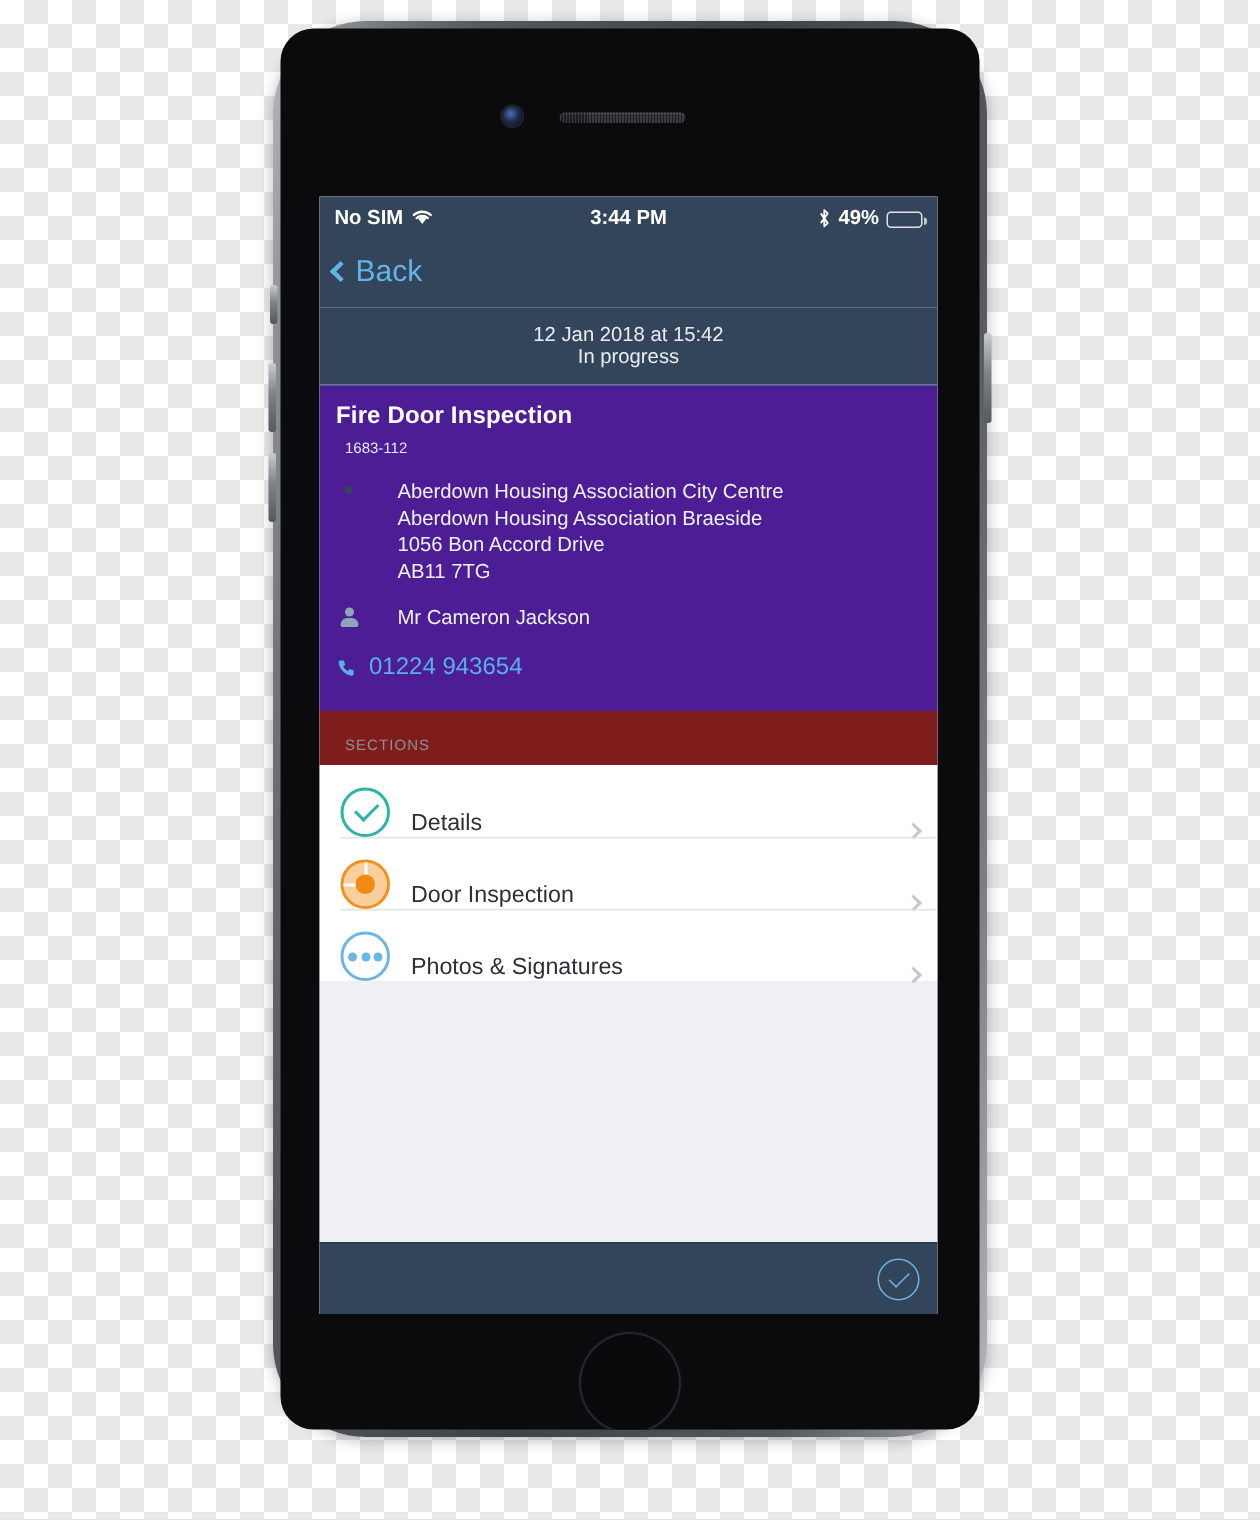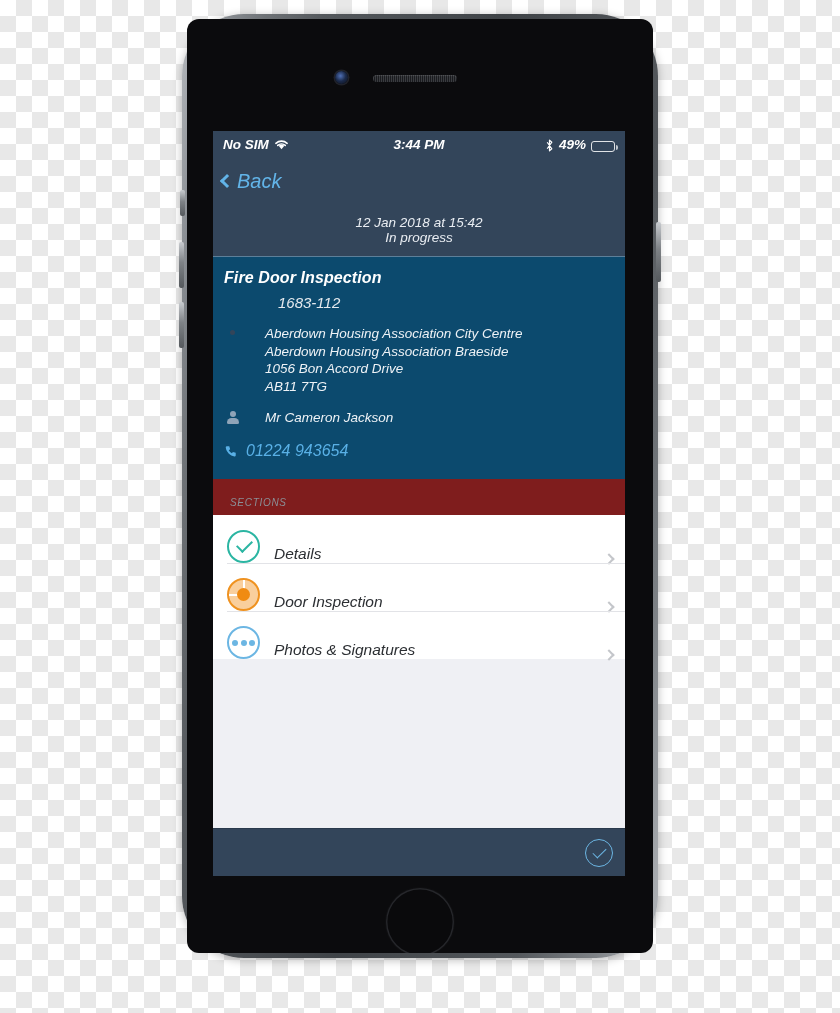--- a/index.html
+++ b/index.html
@@ -25,24 +25,23 @@
     position: absolute;
     left: 182px; top: 14px;
     width: 476px; height: 944px;
     border-radius: 62px;
     background: linear-gradient(100deg,#b9bcc0 0%, #8e9297 6%, #6e7276 13%, #54585c 22%, #3f4347 50%, #54585c 78%, #7d8185 90%, #b5b8bc 100%);
     box-shadow: 0 2px 10px rgba(0,0,0,0.28);
   }
   #phone-inner {
     position: absolute;
     left: 5px; top: 5px; right: 5px; bottom: 5px;
-    border-radius: 12px;
+    border-radius: 22px;
     background: #0b0b0d;
     overflow: hidden;
-    font-style: italic;
   }
   
   .side-btn {
     position: absolute;
     background: linear-gradient(180deg,#c8cbcf,#7e8286 45%,#55595d);
     border-radius: 2px;
   }
   #btn-mute   { left: -2px; top: 176px; width: 5px; height: 26px; }
   #btn-vol-up { left: -3px; top: 228px; width: 5px; height: 46px; }
   #btn-vol-dn { left: -3px; top: 288px; width: 5px; height: 46px; }
@@ -136,26 +135,26 @@
     color: #e9edf2;
     display: flex; align-items: center; justify-content: space-between;
     padding: 10px 11px 11px 11px;
     font-size: 13.5px;
     border-bottom: 1.6px solid #5d7f99;
     flex-direction: column;
   }
 
   
   #job-card {
-    background: #0c4a6e;
+    background: #4c1d95;
     padding: 12px 11px 17px 11px;
     color: #ffffff;
   }
   #job-title { font-size: 16px; font-weight: bold; letter-spacing: .1px; }
-  #job-ref { font-size: 15px; margin-top: 7px; padding-left: 6px; color: #e4e9ee; margin-left: 48px; }
+  #job-ref { font-size: 10px; margin-top: 7px; padding-left: 6px; color: #e4e9ee; }
 
   .info-block { display: flex; margin-top: 14px; }
   .info-icon { width: 22px; flex: none; padding-top: 2px; }
   .info-lines { font-size: 13.5px; line-height: 17.5px; color: #eef2f6; margin-left: 19px; }
   .pin {
     width: 11px; height: 11px; background: #59b0e6;
     border-radius: 50% 50% 50% 0; transform: rotate(-45deg);
     margin-left: 3px; position: relative;
   }
   .pin::after {

